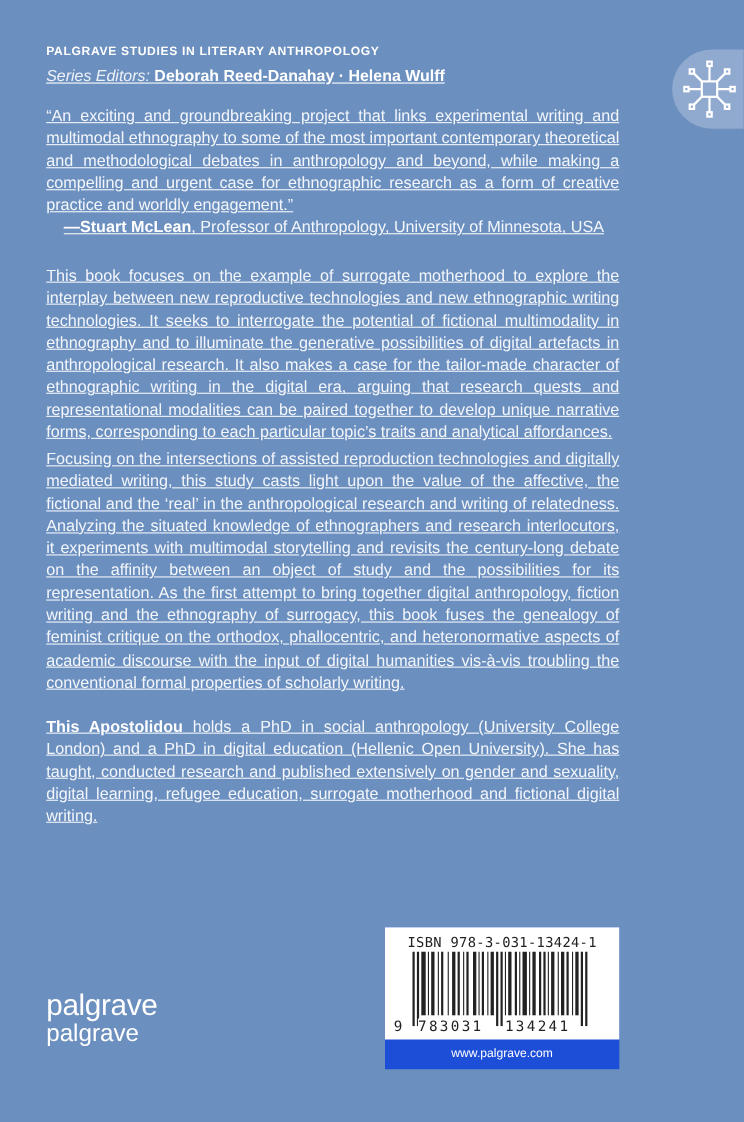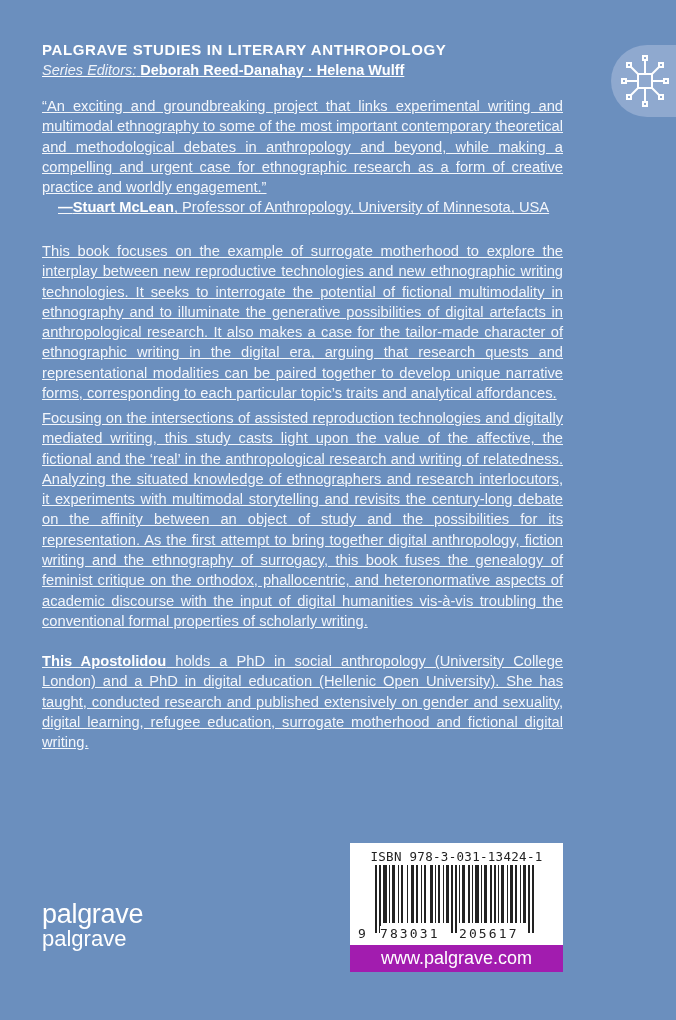--- a/index.html
+++ b/index.html
@@ -5,21 +5,21 @@
   html, body { margin: 0; padding: 0; }
   body {
     width: 676px; height: 1020px; overflow: hidden;
     background: #6b8fbe;
     position: relative;
     font-family: "Liberation Sans", "DejaVu Sans", sans-serif;
     color: #f4f7fb;
   }
   .series-title {
     position: absolute; left: 42px; top: 41px;
-    font-weight: bold; font-size: 15px; letter-spacing: 0.6px;
+    font-weight: bold; font-size: 11px; letter-spacing: 0.6px;
     color: #ffffff;
   }
   .series-editors {
     position: absolute; left: 42px; top: 62px;
     font-size: 14.5px; color: #ffffff; text-decoration: underline;
   }
   .series-editors .lbl { font-style: italic; color: #eef2f8; }
   .series-editors .names { font-weight: bold; }
   .badge {
     position: absolute; left: 611px; top: 45px; width: 80px; height: 72px;
@@ -41,42 +41,42 @@
   .bio { top: 651px; }
   .bio b { color: #ffffff; }
   .publisher-logo {
     position: absolute; left: 42px; top: 901px;
     color: #ffffff; line-height: 1;
   }
   .publisher-logo .l1 { font-size: 27px; letter-spacing: -0.3px; display: block; }
   .publisher-logo .l2 { font-size: 22px; display: block; margin-top: 0px; }
   .isbn-box {
     position: absolute; left: 350px; top: 843px; width: 213px; height: 129px;
-    background: #a21caf;
+    background: #1d4ed8;
   }
   .isbn-white {
     position: absolute; left: 0; top: 0; width: 213px; height: 102px;
     background: #ffffff;
   }
   .isbn-label {
     position: absolute; left: 0; top: 6px; width: 213px; text-align: center;
     font-family: "DejaVu Sans Mono", "Liberation Mono", monospace;
     font-size: 12.5px; color: #222; letter-spacing: 0.3px;
   }
   .barcode { position: absolute; left: 0; top: 22px; }
   .isbn-digits {
     position: absolute; top: 83px; font-family: "DejaVu Sans Mono", monospace;
     font-size: 13px; color: #222; letter-spacing: 2.1px; background: #fff;
   }
   .digits-lead { left: 8px; }
   .digits-g1 { left: 30px; }
   .digits-g2 { left: 109px; }
   .url {
     position: absolute; left: 0; top: 102px; width: 213px; height: 27px;
-    line-height: 27px; text-align: center; color: #ffffff; font-size: 18px;
+    line-height: 27px; text-align: center; color: #ffffff; font-size: 11px;
   }
 </style>
 </head>
 <body>
 
 <div class="series-title">PALGRAVE STUDIES IN LITERARY ANTHROPOLOGY</div>
 <div class="series-editors">
   <span class="lbl">Series Editors:</span>
   <span class="names">Deborah Reed-Danahay · Helena Wulff</span>
 </div>
@@ -164,16 +164,16 @@
         <rect x="160" y="0" width="3" height="58"></rect>
         <rect x="165" y="0" width="2" height="58"></rect>
         <rect x="170" y="0" width="1" height="58"></rect>
         <rect x="173" y="0" width="3" height="58"></rect>
         <rect x="178" y="0" width="2" height="68"></rect>
         <rect x="182" y="0" width="2" height="68"></rect>
       </g>
     </svg>
     <span class="isbn-digits digits-lead">9</span>
     <span class="isbn-digits digits-g1">783031</span>
-    <span class="isbn-digits digits-g2">205617</span>
+    <span class="isbn-digits digits-g2">134241</span>
   </div>
   <div class="url">www.palgrave.com</div>
 </div>
 
 </body></html>

